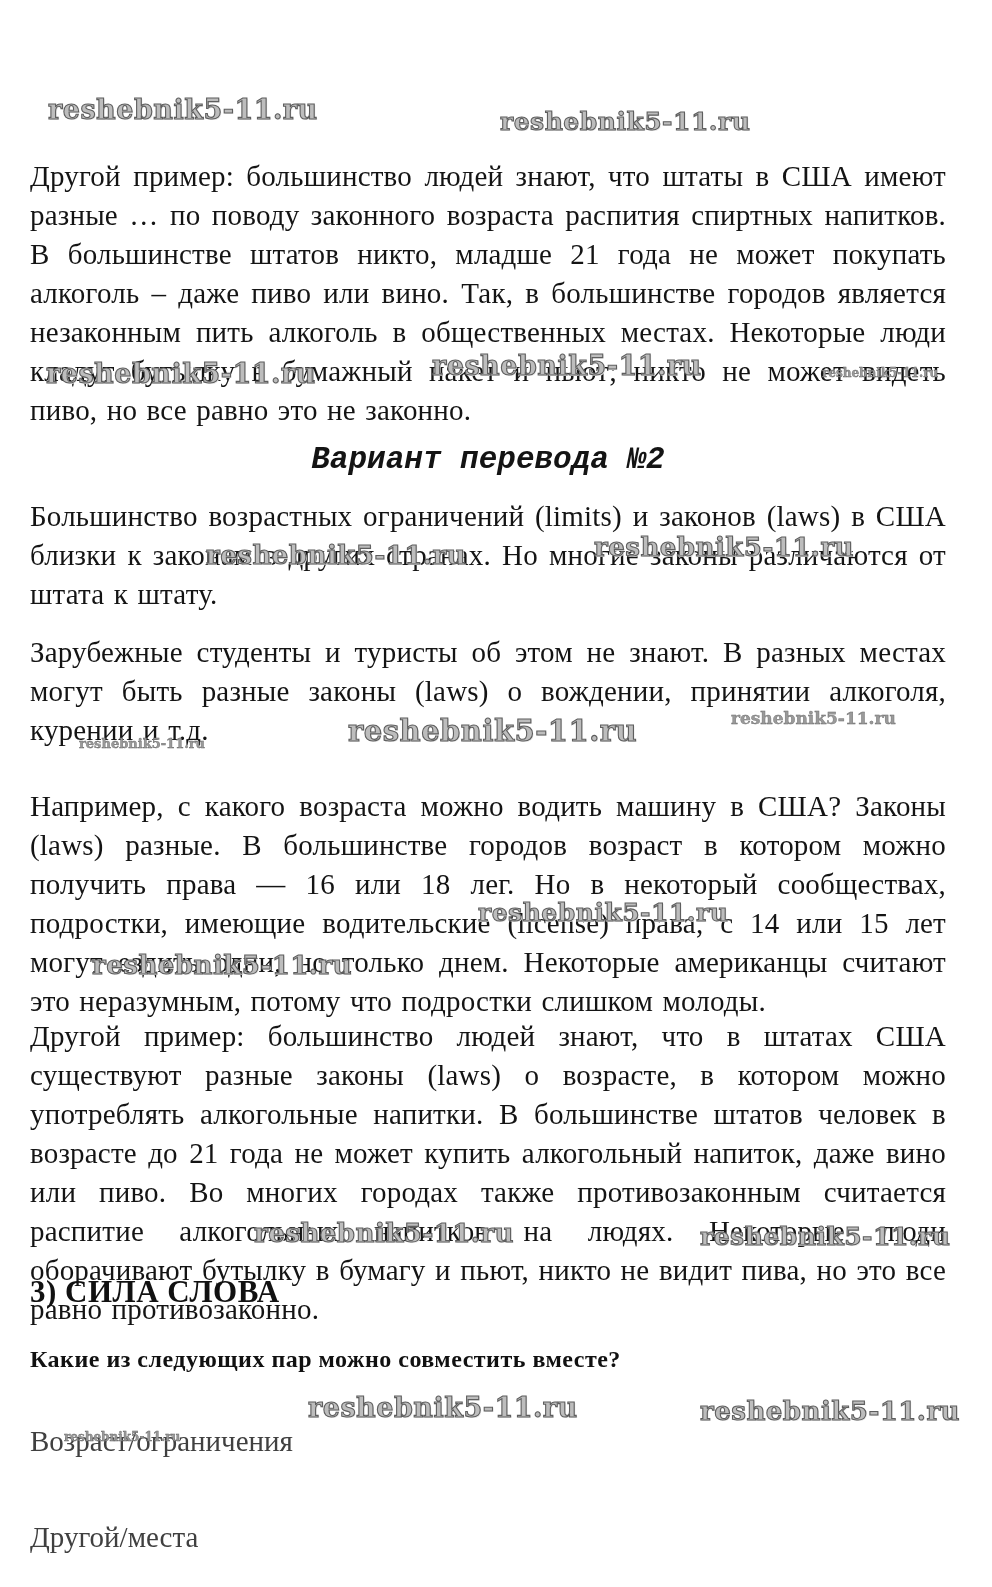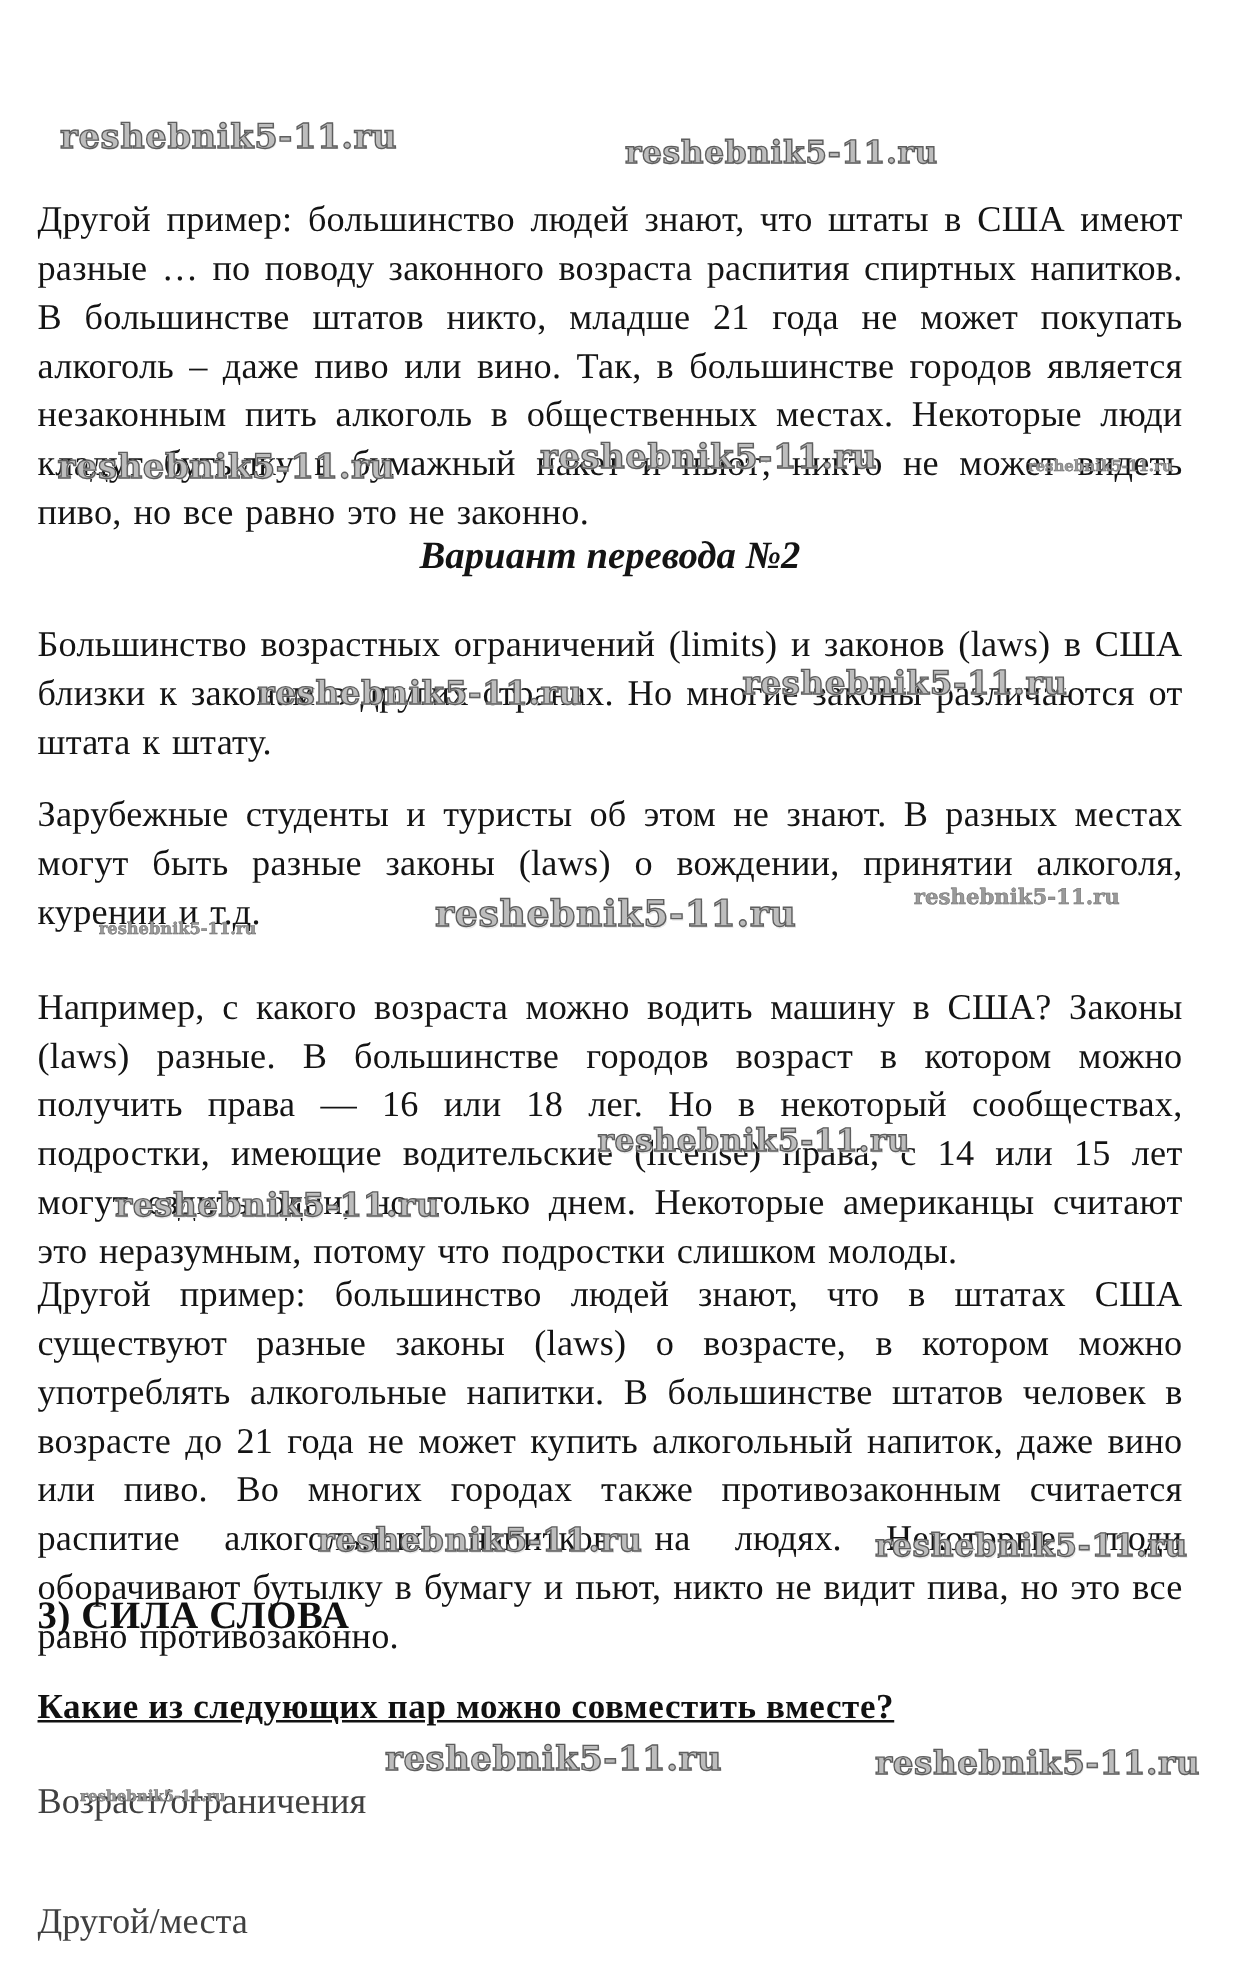--- a/index.html
+++ b/index.html
@@ -70,29 +70,29 @@
     letter-spacing: 0;
   }
 </style>
 </head>
 <body>
 
 <div id="page">
 
   <p class="para" style="top:128px;">Другой пример: большинство людей знают, что штаты в США имеют разные … по поводу законного возраста распития спиртных напитков. В большинстве штатов никто, младше 21 года не может покупать алкоголь – даже пиво или вино. Так, в большинстве городов является незаконным пить алкоголь в общественных местах. Некоторые люди кладут бутылку в бумажный пакет и пьют; никто не может видеть пиво, но все равно это не законно.</p>
 
-  <h2 class="center-heading" style="top:400px;">Вариант перевода №2</h2>
+  <h2 class="center-heading" style="top:416px;font-family:Liberation Mono, monospace;">Вариант перевода №2</h2>
 
   <p class="para" style="top:604px;">Зарубежные студенты и туристы об этом не знают. В разных местах могут быть разные законы (laws) о вождении, принятии алкоголя, курении и т.д.</p>
   <p class="para" style="top:468px;">Большинство возрастных ограничений (limits) и законов (laws) в США близки к законам в других странах. Но многие законы различаются от штата к штату.</p>
   <p class="para" style="top:758px;">Например, с какого возраста можно водить машину в США? Законы (laws) разные. В большинстве городов возраст в котором можно получить права — 16 или 18 лег. Но в некоторый сообществах, подростки, имеющие водительские (license) права, с 14 или 15 лет могут ездить одни, но только днем. Некоторые американцы считают это неразумным, потому что подростки слишком молоды.</p>
   <p class="para" style="top:988px;">Другой пример: большинство людей знают, что в штатах США существуют разные законы (laws) о возрасте, в котором можно употреблять алкогольные напитки. В большинстве штатов человек в возрасте до 21 года не может купить алкогольный напиток, даже вино или пиво. Во многих городах также противозаконным считается распитие алкогольных напитков на людях. Некоторые люди оборачивают бутылку в бумагу и пьют, никто не видит пива, но это все равно противозаконно.</p>
 
   <h2 class="bold-heading" style="top:1254px;margin-top:20px;">3) СИЛА СЛОВА</h2>
-  <h3 class="bold-heading" style="top:1322px; font-size:28px;text-decoration:underline;">Какие из следующих пар можно совместить вместе?</h3>
+  <h3 class="bold-heading" style="top:1322px; font-size:24px;">Какие из следующих пар можно совместить вместе?</h3>
 
   <p class="plain-line" style="top:1396px;">Возраст/ограничения</p>
   <p class="plain-line" style="top:1492px;">Другой/места</p>
 
   <span class="wm" style="left:48px;  top:94px;   font-size:27px;">reshebnik5-11.ru</span>
   <span class="wm" style="left:500px; top:107px;  font-size:25px;">reshebnik5-11.ru</span>
 
   <span class="wm" style="left:46px;  top:358px;  font-size:27px;">reshebnik5-11.ru</span>
   <span class="wm" style="left:432px; top:350px;  font-size:27px;">reshebnik5-11.ru</span>
   <span class="wm wm-small" style="left:822px; top:366px; font-size:12px;">reshebnik5-11.ru</span>

